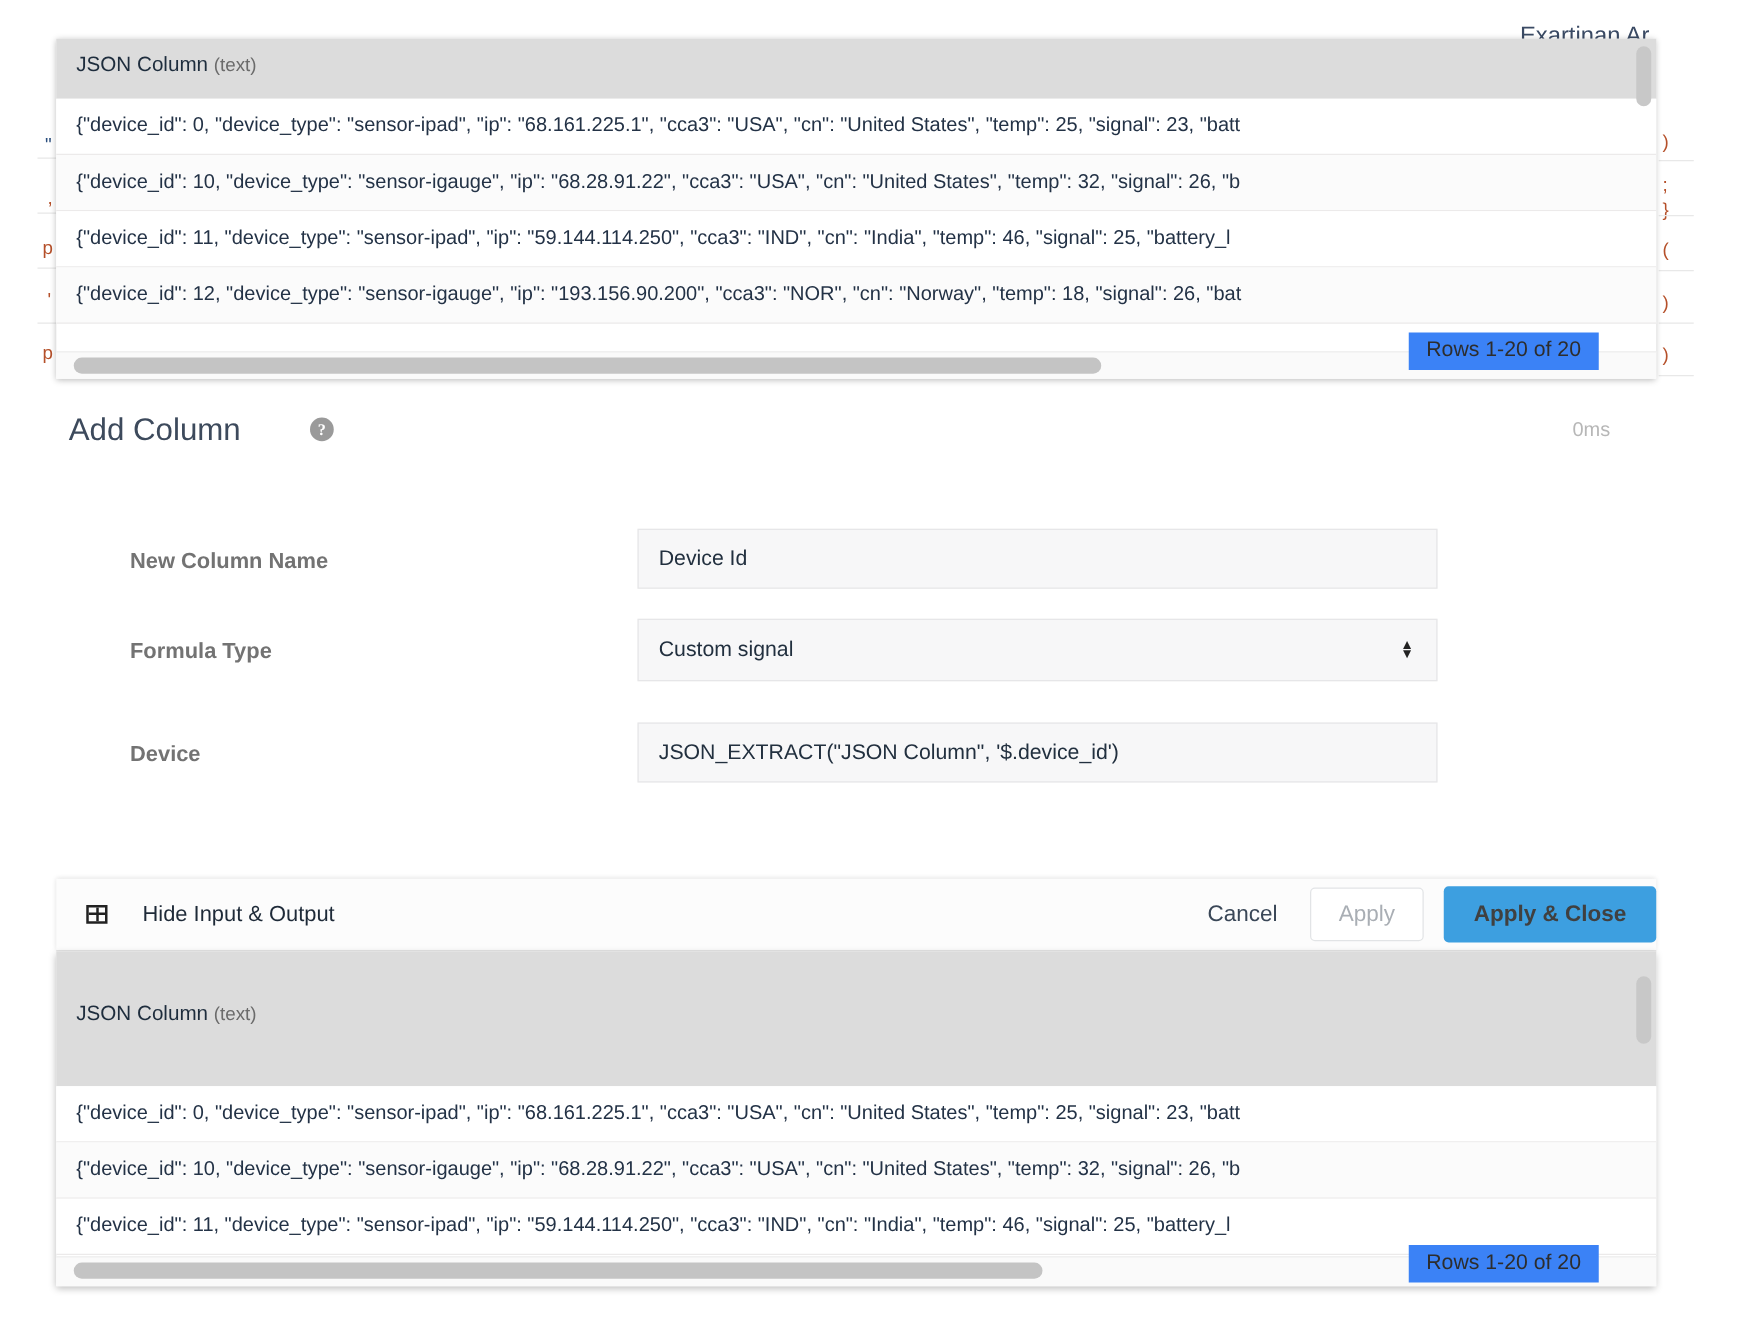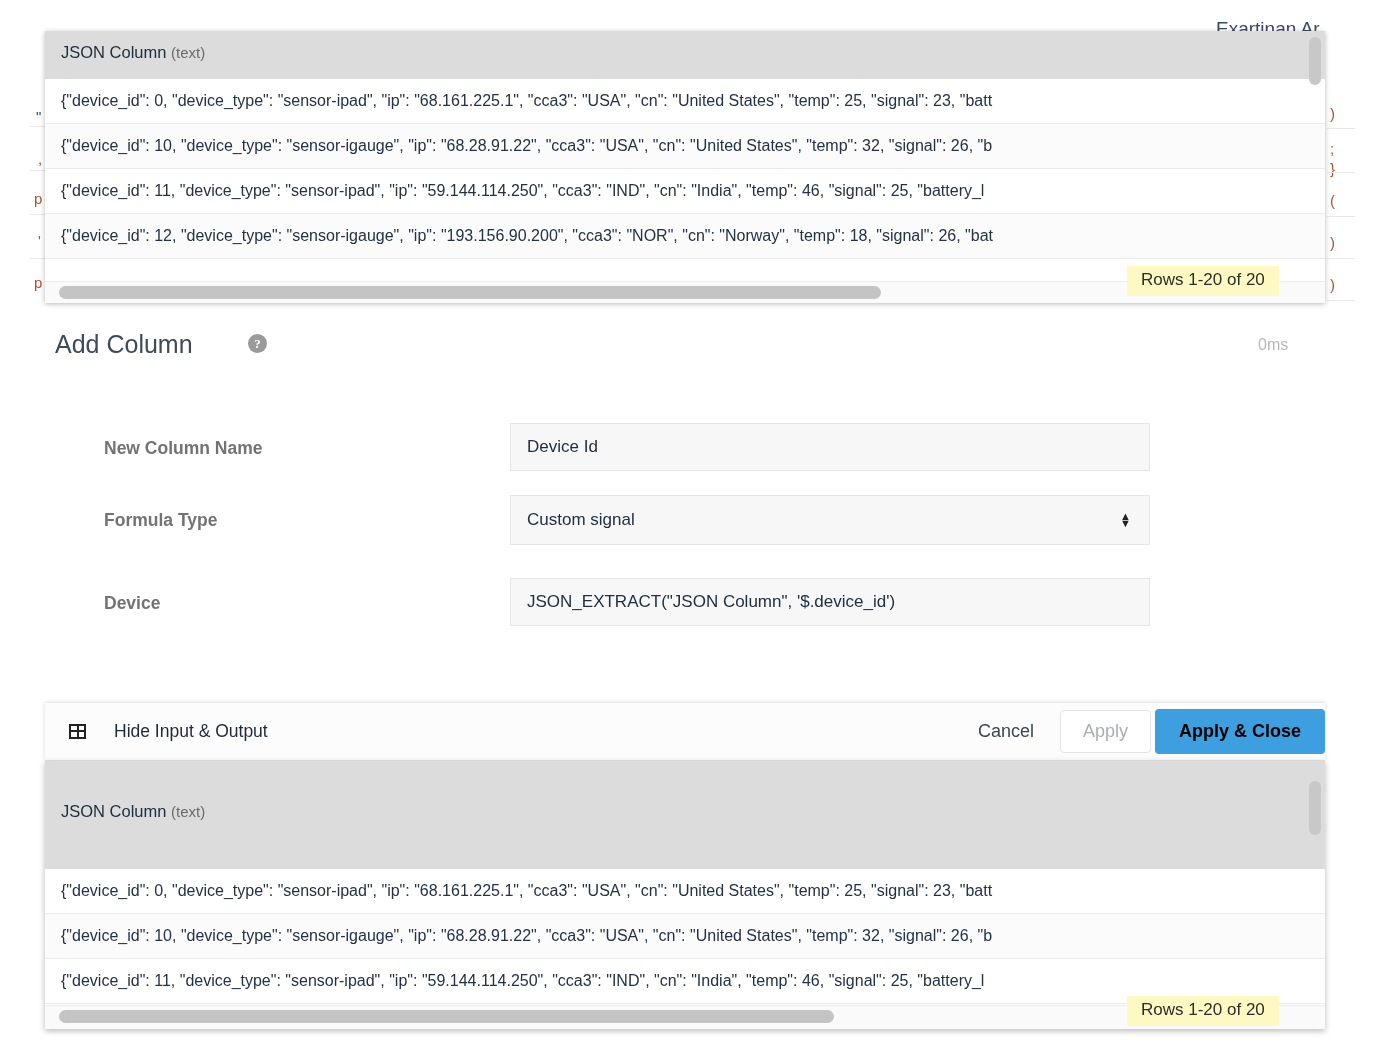--- a/index.html
+++ b/index.html
@@ -77,21 +77,21 @@
     position:absolute; top:0; right:0;
     width:20px; height:100%;
   }
   .vscroll .thumb {
     position:absolute; left:4px; top:6px;
     width:12px; border-radius:7px;
     background:#c8c8c8;
   }
   .rows-badge {
     position:absolute;
-    background:#fef9c3;
+    background:#3b82f6;
     font-size:17px;
     color:#2d2d2d;
     padding:4px 14px 6px 14px;
     white-space:nowrap;
   }
 
   
   .section-title {
     position:absolute;
     font-size:25px;
@@ -181,25 +181,25 @@
     background:#ffffff;
     border:1px solid #e2e4e6;
     border-radius:4px;
     padding:10px 22px;
     margin-left:12px;
     cursor:pointer;
     font-family:"Liberation Sans", sans-serif;
     white-space:nowrap;
   }
   .btn-primary {
-    font-size:18px; color:#000000;
+    font-size:18px; color:#404040;
     background:#3d9fe0;
     border:none; border-radius:4px;
     padding:12px 24px;
-    margin-left:4px;
+    margin-left:16px;
     cursor:pointer;
     font-weight:600;
     font-family:"Liberation Sans", sans-serif;
     white-space:nowrap;
   }
 </style>
 </head>
 <body>
 
 <div id="root">

